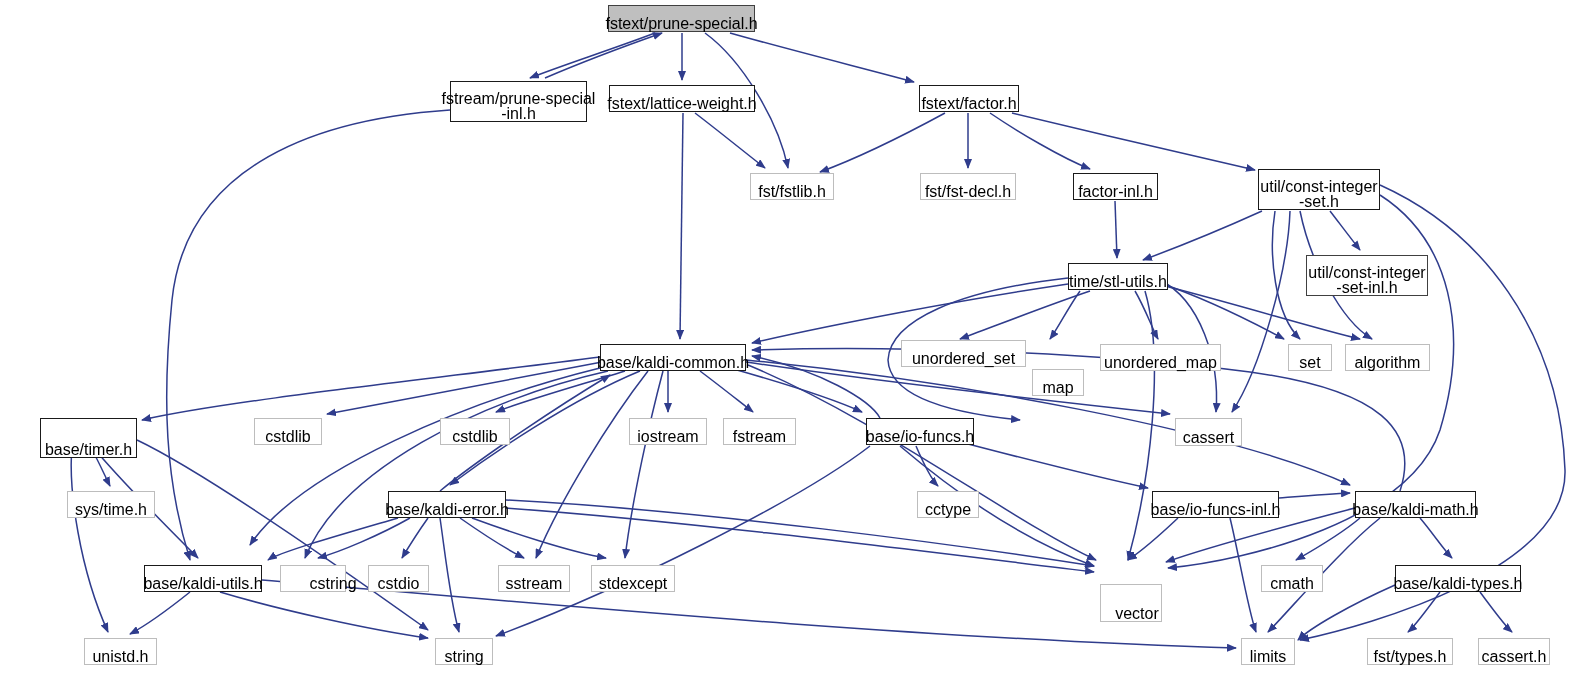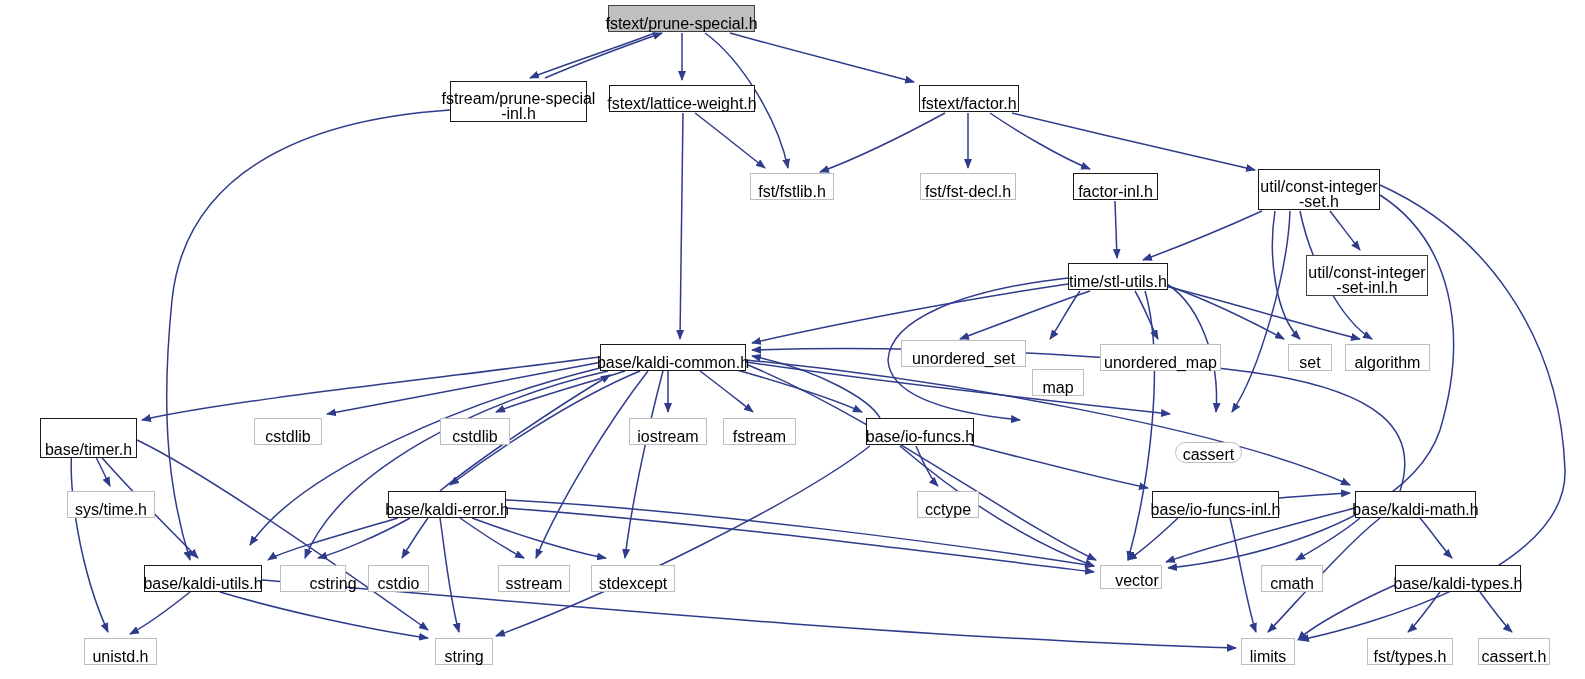--- a/index.html
+++ b/index.html
@@ -242,21 +242,21 @@
   </div>
   <div class="node grey" style="left:629px;top:418px;width:78px;height:27px;">
     <span>iostream</span>
   </div>
   <div class="node grey" style="left:723px;top:418px;width:73px;height:27px;">
     <span>fstream</span>
   </div>
   <div class="node thick" style="left:866px;top:418px;width:108px;height:27px;">
     <span>base/io-funcs.h</span>
   </div>
-  <div class="node grey" style="left:1175px;top:442px;width:67px;height:21px;border-radius:12px;">
+  <div class="node grey" style="left:1175px;top:418px;width:67px;height:28px;">
     <span>cassert</span>
   </div>
   <div class="node grey" style="left:67px;top:491px;width:88px;height:27px;">
     <span>sys/time.h</span>
   </div>
   <div class="node thick" style="left:388px;top:491px;width:118px;height:27px;">
     <span>base/kaldi-error.h</span>
   </div>
   <div class="node grey" style="left:917px;top:491px;width:62px;height:27px;">
     <span>cctype</span>
@@ -275,21 +275,21 @@
   </div>
   <div class="node grey" style="left:368px;top:565px;width:61px;height:27px;">
     <span>cstdio</span>
   </div>
   <div class="node grey" style="left:498px;top:565px;width:72px;height:27px;">
     <span>sstream</span>
   </div>
   <div class="node grey" style="left:591px;top:565px;width:84px;height:27px;">
     <span>stdexcept</span>
   </div>
-  <div class="node grey" style="left:1100px;top:565px;width:62px;height:24px;padding-left:12px;">
+  <div class="node grey" style="left:1100px;top:584px;width:62px;height:38px;padding-left:12px;">
     <span>vector</span>
   </div>
   <div class="node grey" style="left:1261px;top:565px;width:62px;height:27px;">
     <span>cmath</span>
   </div>
   <div class="node thick" style="left:1395px;top:565px;width:126px;height:27px;">
     <span>base/kaldi-types.h</span>
   </div>
   <div class="node grey" style="left:84px;top:638px;width:73px;height:27px;">
     <span>unistd.h</span>

